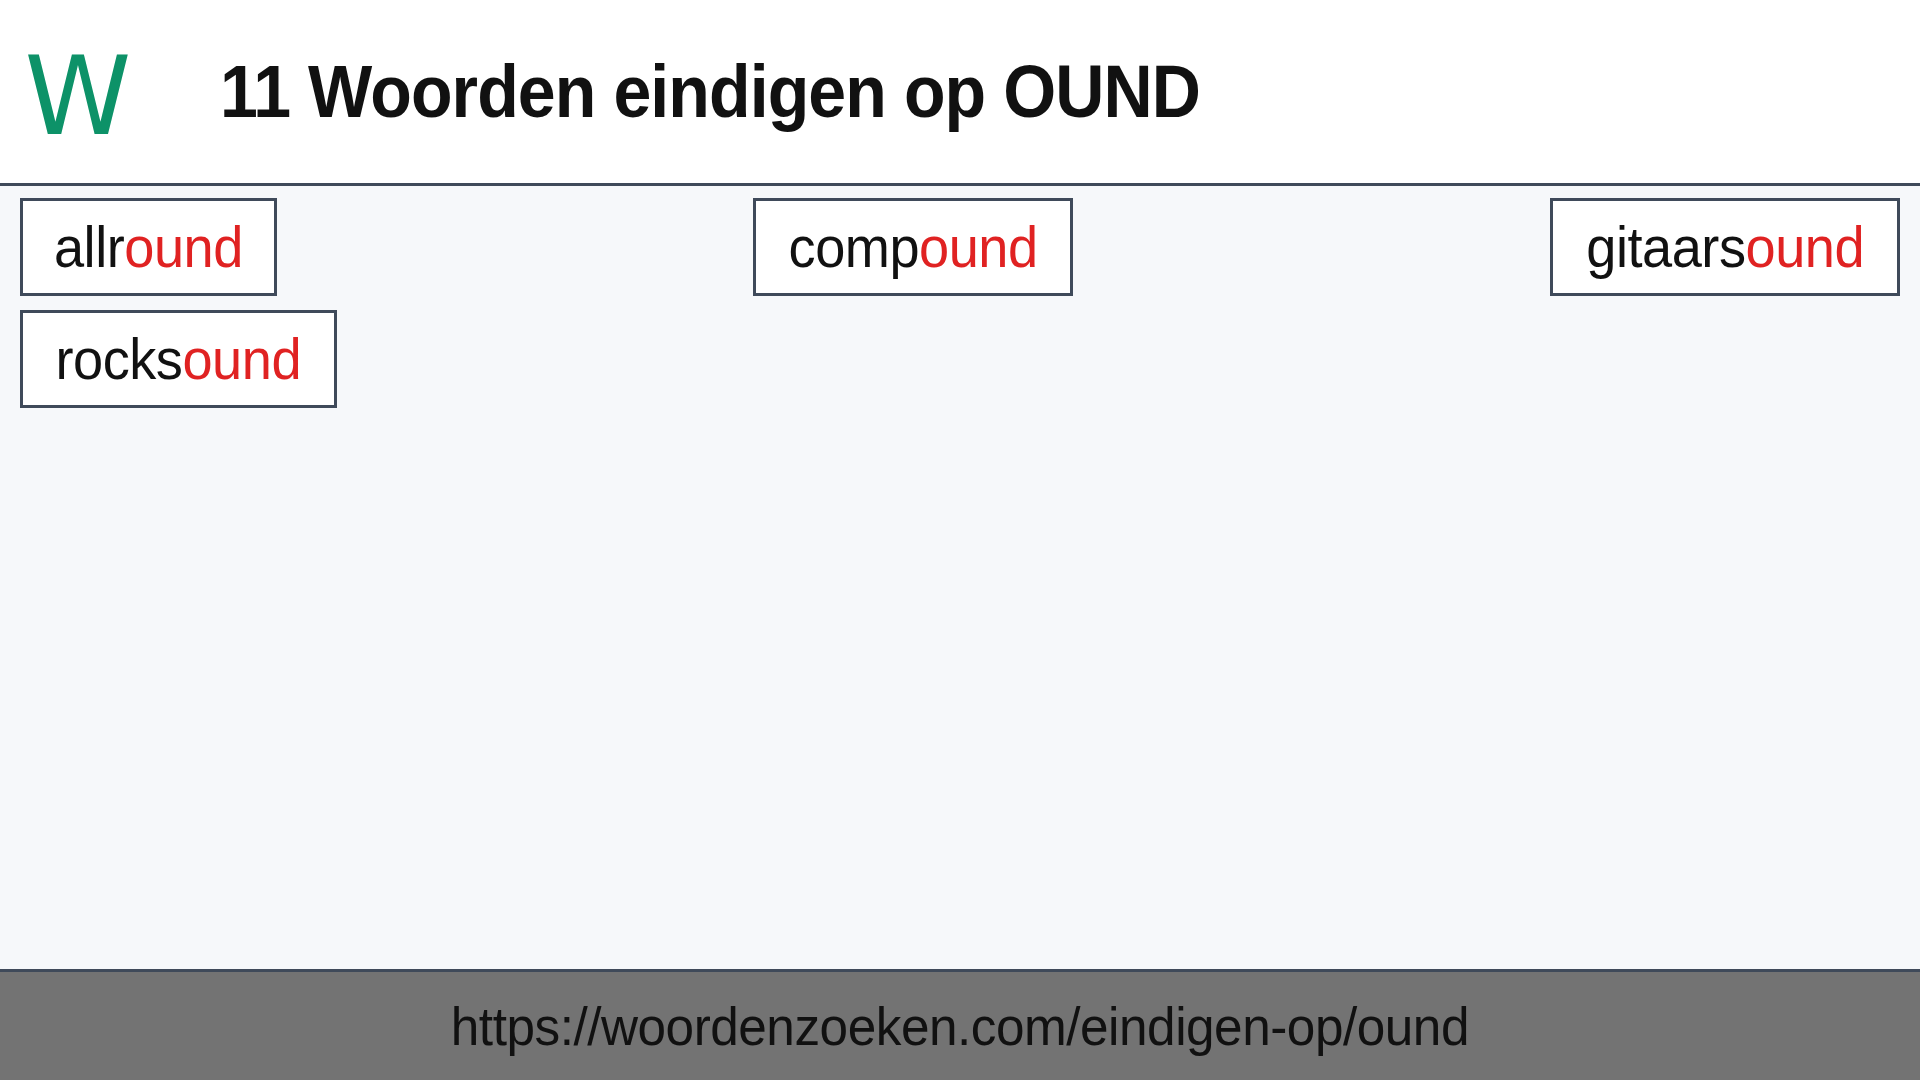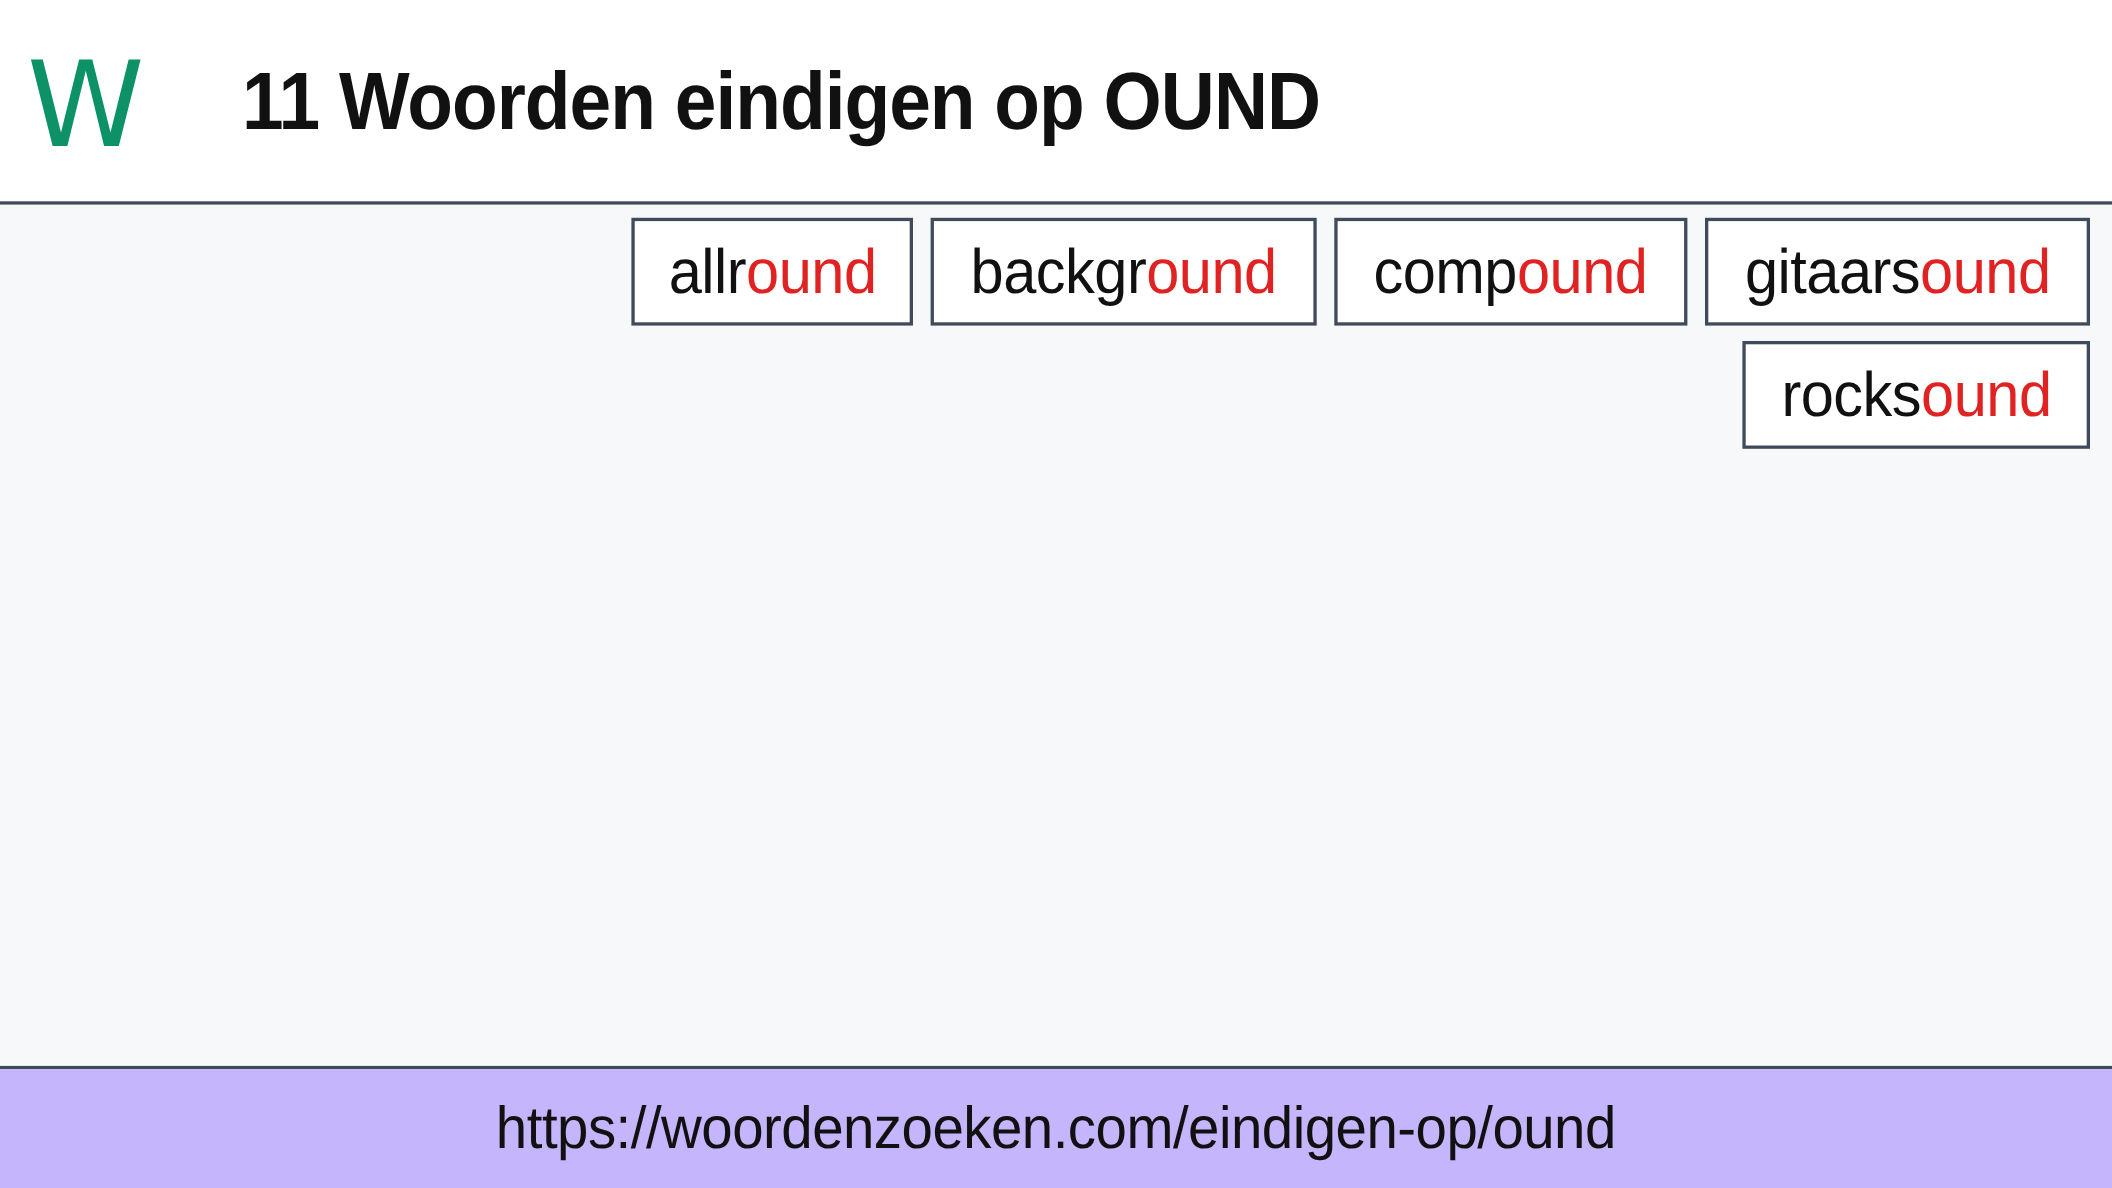--- a/index.html
+++ b/index.html
@@ -65,21 +65,21 @@
   .main {
     flex: 1 1 auto;
     background: #f6f8fa;
     box-sizing: border-box;
     border-bottom: 3px solid #3f4a5a;
     padding: 12px 20px 0 20px;
     overflow: hidden;
   }
   .word-row {
     display: flex;
-    justify-content: flex-end;
+    justify-content: space-between;
     align-items: flex-start;
     gap: 16px;
     margin-bottom: 14px;
   }
   .word-box {
     background: #ffffff;
     border: 3px solid #3f4a5a;
     height: 98px;
     min-width: 0;
     display: flex;
@@ -98,21 +98,21 @@
     transform: scaleX(0.95);
   }
   .word-text .hl {
     color: #e02222;
   }
 
   
   .footer {
     height: 108px;
     flex: 0 0 auto;
-    background: #c4b5fd;
+    background: #737373;
     display: flex;
     align-items: center;
     justify-content: center;
     box-sizing: border-box;
   }
   .footer-url {
     font-family: "Liberation Sans Narrow", "Liberation Sans", "DejaVu Sans Condensed", sans-serif;
     font-size: 54px;
     color: #111111;
     white-space: nowrap;
@@ -131,23 +131,20 @@
     </div>
     <div class="header-title">11 Woorden eindigen op OUND</div>
   </div>
 
   <div class="main">
     <div class="word-row" id="row-0">
         <div class="word-box">
           <span class="word-text"><span class="pre">allr</span><span class="hl">ound</span></span>
         </div>
         <div class="word-box">
-          <span class="word-text"><span class="pre">backgr</span><span class="hl">ound</span></span>
-        </div>
-        <div class="word-box">
           <span class="word-text"><span class="pre">comp</span><span class="hl">ound</span></span>
         </div>
         <div class="word-box">
           <span class="word-text"><span class="pre">gitaars</span><span class="hl">ound</span></span>
         </div>
       </div>
     <div class="word-row" id="row-1">
         <div class="word-box">
           <span class="word-text"><span class="pre">rocks</span><span class="hl">ound</span></span>
         </div>

